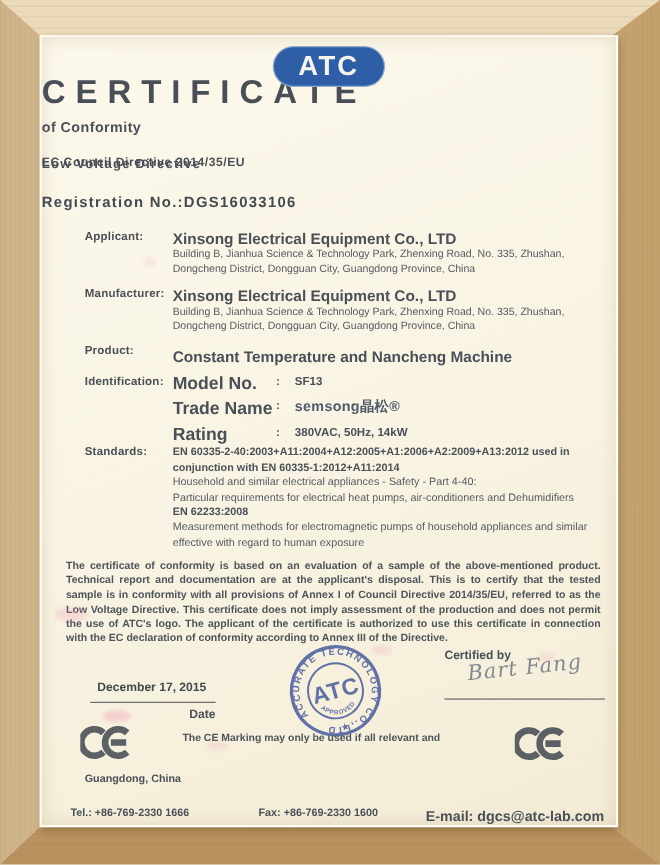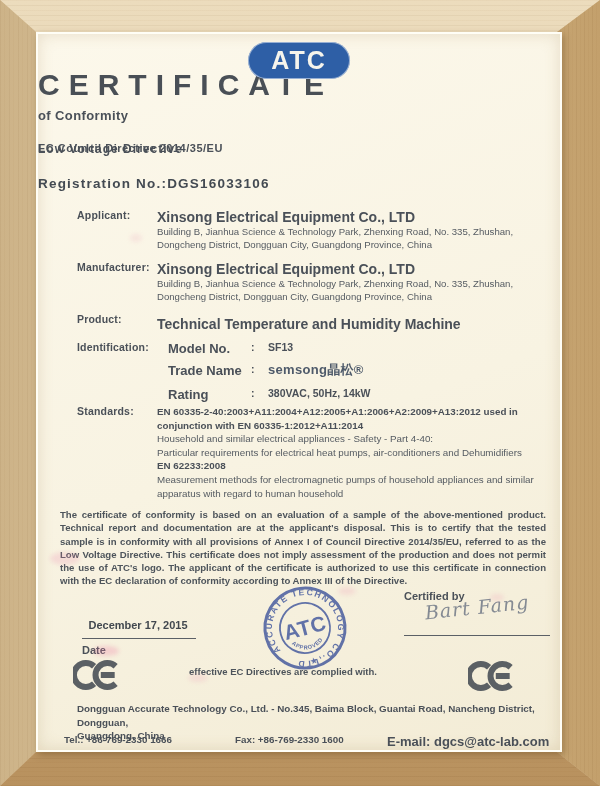--- a/index.html
+++ b/index.html
@@ -52,21 +52,21 @@
   }
   .title{top:34px;font-size:30px;font-weight:bold;letter-spacing:9px;color:#494f56;z-index:2}
   .sub1{top:74px;font-size:13px;font-weight:bold;letter-spacing:.4px}
   .sub2{top:108px;font-size:11px;font-weight:bold;letter-spacing:.5px}
   .sub3{top:108px;font-size:12px;font-weight:bold;letter-spacing:1px}
   .reg{top:142px;font-size:13.5px;font-weight:bold;letter-spacing:1.2px;color:#434a52}
   
   .lbl{left:39px;font-size:10.5px;font-weight:bold;letter-spacing:.2px}
   .val{left:119px;font-size:14px;font-weight:bold}
   .adr{left:119px;font-size:9.6px;color:#555b62;white-space:nowrap}
-  .ikey{left:130px;font-size:13px;font-weight:bold}
+  .ikey{left:119px;font-size:16px;font-weight:bold}
   .icolon{left:213px;font-size:10.5px;font-weight:bold}
   .ival{left:230px;font-size:10.5px;font-weight:bold}
   .tradename{font-size:13px;letter-spacing:.3px;color:#4e5a6a;top:327px}
   .stdline{position:relative;font-size:9.8px;line-height:13.6px;color:#555b62;white-space:nowrap}
   .stdline.b{color:#4a5058}
   .stds{left:119px;top:371px;width:400px}
   
   .para{
     left:22px;top:474px;width:486px;font-size:9.6px;font-weight:bold;line-height:13.3px;
     text-align:justify;color:#4d545b;
@@ -74,21 +74,21 @@
   
   .certby{left:366px;top:556px;width:146px;text-align:left;font-size:11px;font-weight:bold}
   .sig{
     left:366px;top:562px;width:146px;text-align:center;
     font-family:"DejaVu Serif",serif;font-style:italic;font-size:19px;color:#848a93;
     transform:rotate(-6deg);letter-spacing:1px;
   }
   .sigline{left:366px;top:601px;width:146px;height:1px;background:#5b6066}
   .dateval{left:40px;top:585px;width:120px;text-align:center;font-size:11px;font-weight:bold;color:#42484f}
   .dateline{left:44px;top:604px;width:114px;height:1px;background:#5b6066}
-  .datelbl{left:44px;top:610px;width:114px;text-align:left;font-size:11px;font-weight:bold}
+  .datelbl{left:44px;top:610px;width:114px;text-align:right;font-size:11px;font-weight:bold}
   .stamp{left:217px;top:544px;transform:rotate(-15deg);mix-blend-mode:multiply;opacity:.86}
   .ce{opacity:.9}
   .ce-left{left:35px;top:625px}
   .ce-right{left:430px;top:626px}
   .cenote{left:105px;top:631px;width:280px;text-align:center;font-size:9.5px;font-weight:bold;line-height:14px;color:#4d545b}
   .footadr{left:39px;top:668px;width:474px;font-size:9.8px;font-weight:bold;line-height:13.5px;color:#4a5058}
   .tel{left:26px;top:700px;font-size:9.8px;font-weight:bold}
   .fax{left:197px;top:700px;font-size:9.8px;font-weight:bold}
   .email{left:349px;top:700px;font-size:13px;font-weight:bold}
   
@@ -121,42 +121,42 @@
   <div class="c val" style="top:175px">Xinsong Electrical Equipment Co., LTD</div>
   <div class="c adr" style="top:192px">Building B, Jianhua Science &amp; Technology Park, Zhenxing Road, No. 335, Zhushan,</div>
   <div class="c adr" style="top:205px">Dongcheng District, Dongguan City, Guangdong Province, China</div>
 
   <div class="c lbl" style="top:227px">Manufacturer:</div>
   <div class="c val" style="top:227px">Xinsong Electrical Equipment Co., LTD</div>
   <div class="c adr" style="top:244px">Building B, Jianhua Science &amp; Technology Park, Zhenxing Road, No. 335, Zhushan,</div>
   <div class="c adr" style="top:257px">Dongcheng District, Dongguan City, Guangdong Province, China</div>
 
   <div class="c lbl" style="top:279px">Product:</div>
-  <div class="c val" style="top:282px">Technical Temperature and Humidity Machine</div>
+  <div class="c val" style="top:282px">Constant Temperature and Nancheng Machine</div>
 
   <div class="c lbl" style="top:307px">Identification:</div>
   <div class="c ikey" style="top:307px">Model No.</div>
   <div class="c icolon" style="top:307px">:</div>
   <div class="c ival" style="top:307px">SF13</div>
   <div class="c ikey" style="top:329px">Trade Name</div>
   <div class="c icolon" style="top:329px">:</div>
   <div class="c ival tradename">semsong晶松®</div>
   <div class="c ikey" style="top:353px">Rating</div>
   <div class="c icolon" style="top:353px">:</div>
   <div class="c ival" style="top:353px">380VAC, 50Hz, 14kW</div>
 
   <div class="c lbl" style="top:371px">Standards:</div>
   <div class="c stds">
     <div class="stdline b">EN 60335-2-40:2003+A11:2004+A12:2005+A1:2006+A2:2009+A13:2012 used in</div>
     <div class="stdline b">conjunction with EN 60335-1:2012+A11:2014</div>
     <div class="stdline">Household and similar electrical appliances - Safety - Part 4-40:</div>
     <div class="stdline">Particular requirements for electrical heat pumps, air-conditioners and Dehumidifiers</div>
     <div class="stdline b">EN 62233:2008</div>
     <div class="stdline">Measurement methods for electromagnetic pumps of household appliances and similar</div>
-    <div class="stdline">apparatus with regard to human household</div>
+    <div class="stdline">effective with regard to human exposure</div>
   </div>
 
   <div class="c para">The certificate of conformity is based on an evaluation of a sample of the above-mentioned product. Technical report and documentation are at the applicant's disposal. This is to certify that the tested sample is in conformity with all provisions of Annex I of Council Directive 2014/35/EU, referred to as the Low Voltage Directive. This certificate does not imply assessment of the production and does not permit the use of ATC's logo. The applicant of the certificate is authorized to use this certificate in connection with the EC declaration of conformity according to Annex III of the Directive.</div>
 
   <div class="c certby">Certified by</div>
   <div class="c sig">Bart Fang</div>
   <div class="c sigline"></div>
 
   <div class="c dateval">December 17, 2015</div>
   <div class="c dateline"></div>
@@ -188,25 +188,24 @@
   </svg>
   <svg class="c ce ce-right" width="46" height="32" viewBox="0 0 96 66">
     <g stroke="#4b5158" stroke-width="12.5" fill="none">
       <path d="M 44,14.7 A 25,25 0 1 0 44,51.3"></path>
       <path d="M 89,14.7 A 25,25 0 1 0 89,51.3"></path>
       <path d="M 58,33 H 87"></path>
     </g>
   </svg>
 
   <div class="c cenote">
-    <div>effective EC Directives are complied with.</div>
+    <div>The CE Marking may only be used if all relevant and</div>
   </div>
 
   <div class="c footadr">
-    <div>Dongguan Accurate Technology Co., Ltd. - No.345, Baima Block, Guantai Road, Nancheng District, Dongguan,</div>
     <div>Guangdong, China</div>
   </div>
   <div class="c tel">Tel.: +86-769-2330 1666</div>
   <div class="c fax">Fax: +86-769-2330 1600</div>
   <div class="c email">E-mail: dgcs@atc-lab.com</div>
 
   <div class="sm sm1"></div>
   <div class="sm sm2"></div>
   <div class="sm sm3"></div>
   <div class="sm sm4"></div>

